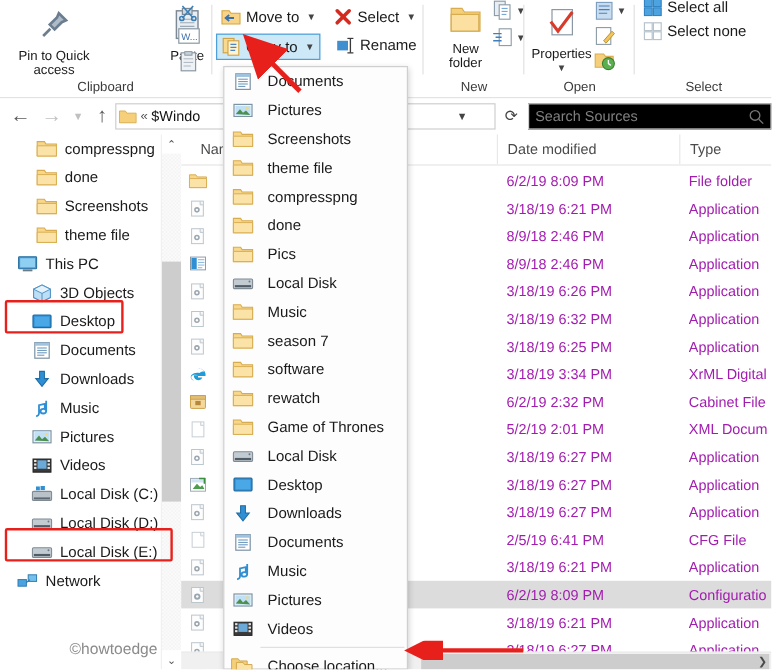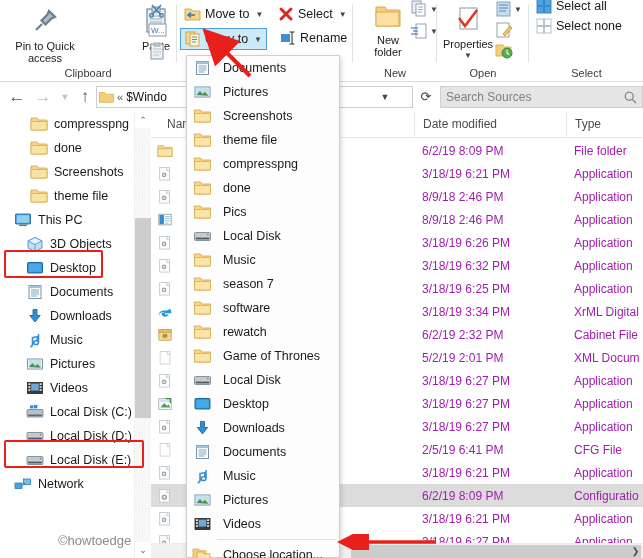--- a/index.html
+++ b/index.html
@@ -56,21 +56,21 @@
     border:1px solid #cfcfcf; background:#fff; display:flex; align-items:center;
     padding:0 2px; font-size:12px; color:#111;
   }
   .addrbox .chev { color:#555; margin:0 3px; font-size:11px; }
   .addrdrop { position:absolute; right:20px; top:0; height:20px; line-height:20px;
               font-size:9px; color:#444; width:14px; text-align:center;}
   .refresh { position:absolute; left:416px; top:4px; width:20px; height:22px;
              text-align:center; line-height:22px; font-size:13px; color:#444; }
   .searchbox {
     position:absolute; left:440px; top:4px; width:203px; height:22px;
-    border:1px solid #cfcfcf; background:#e5e5e5;
+    border:1px solid #cfcfcf; background:#000000;
     display:flex; align-items:center; justify-content:space-between;
     padding:0 5px; font-size:12px; color:#808080;
   }
 
   
   .navpane {
     position:absolute; left:0; top:112px; width:150px; height:446px;
     background:#fff; overflow:hidden;
   }
   .navitem {

